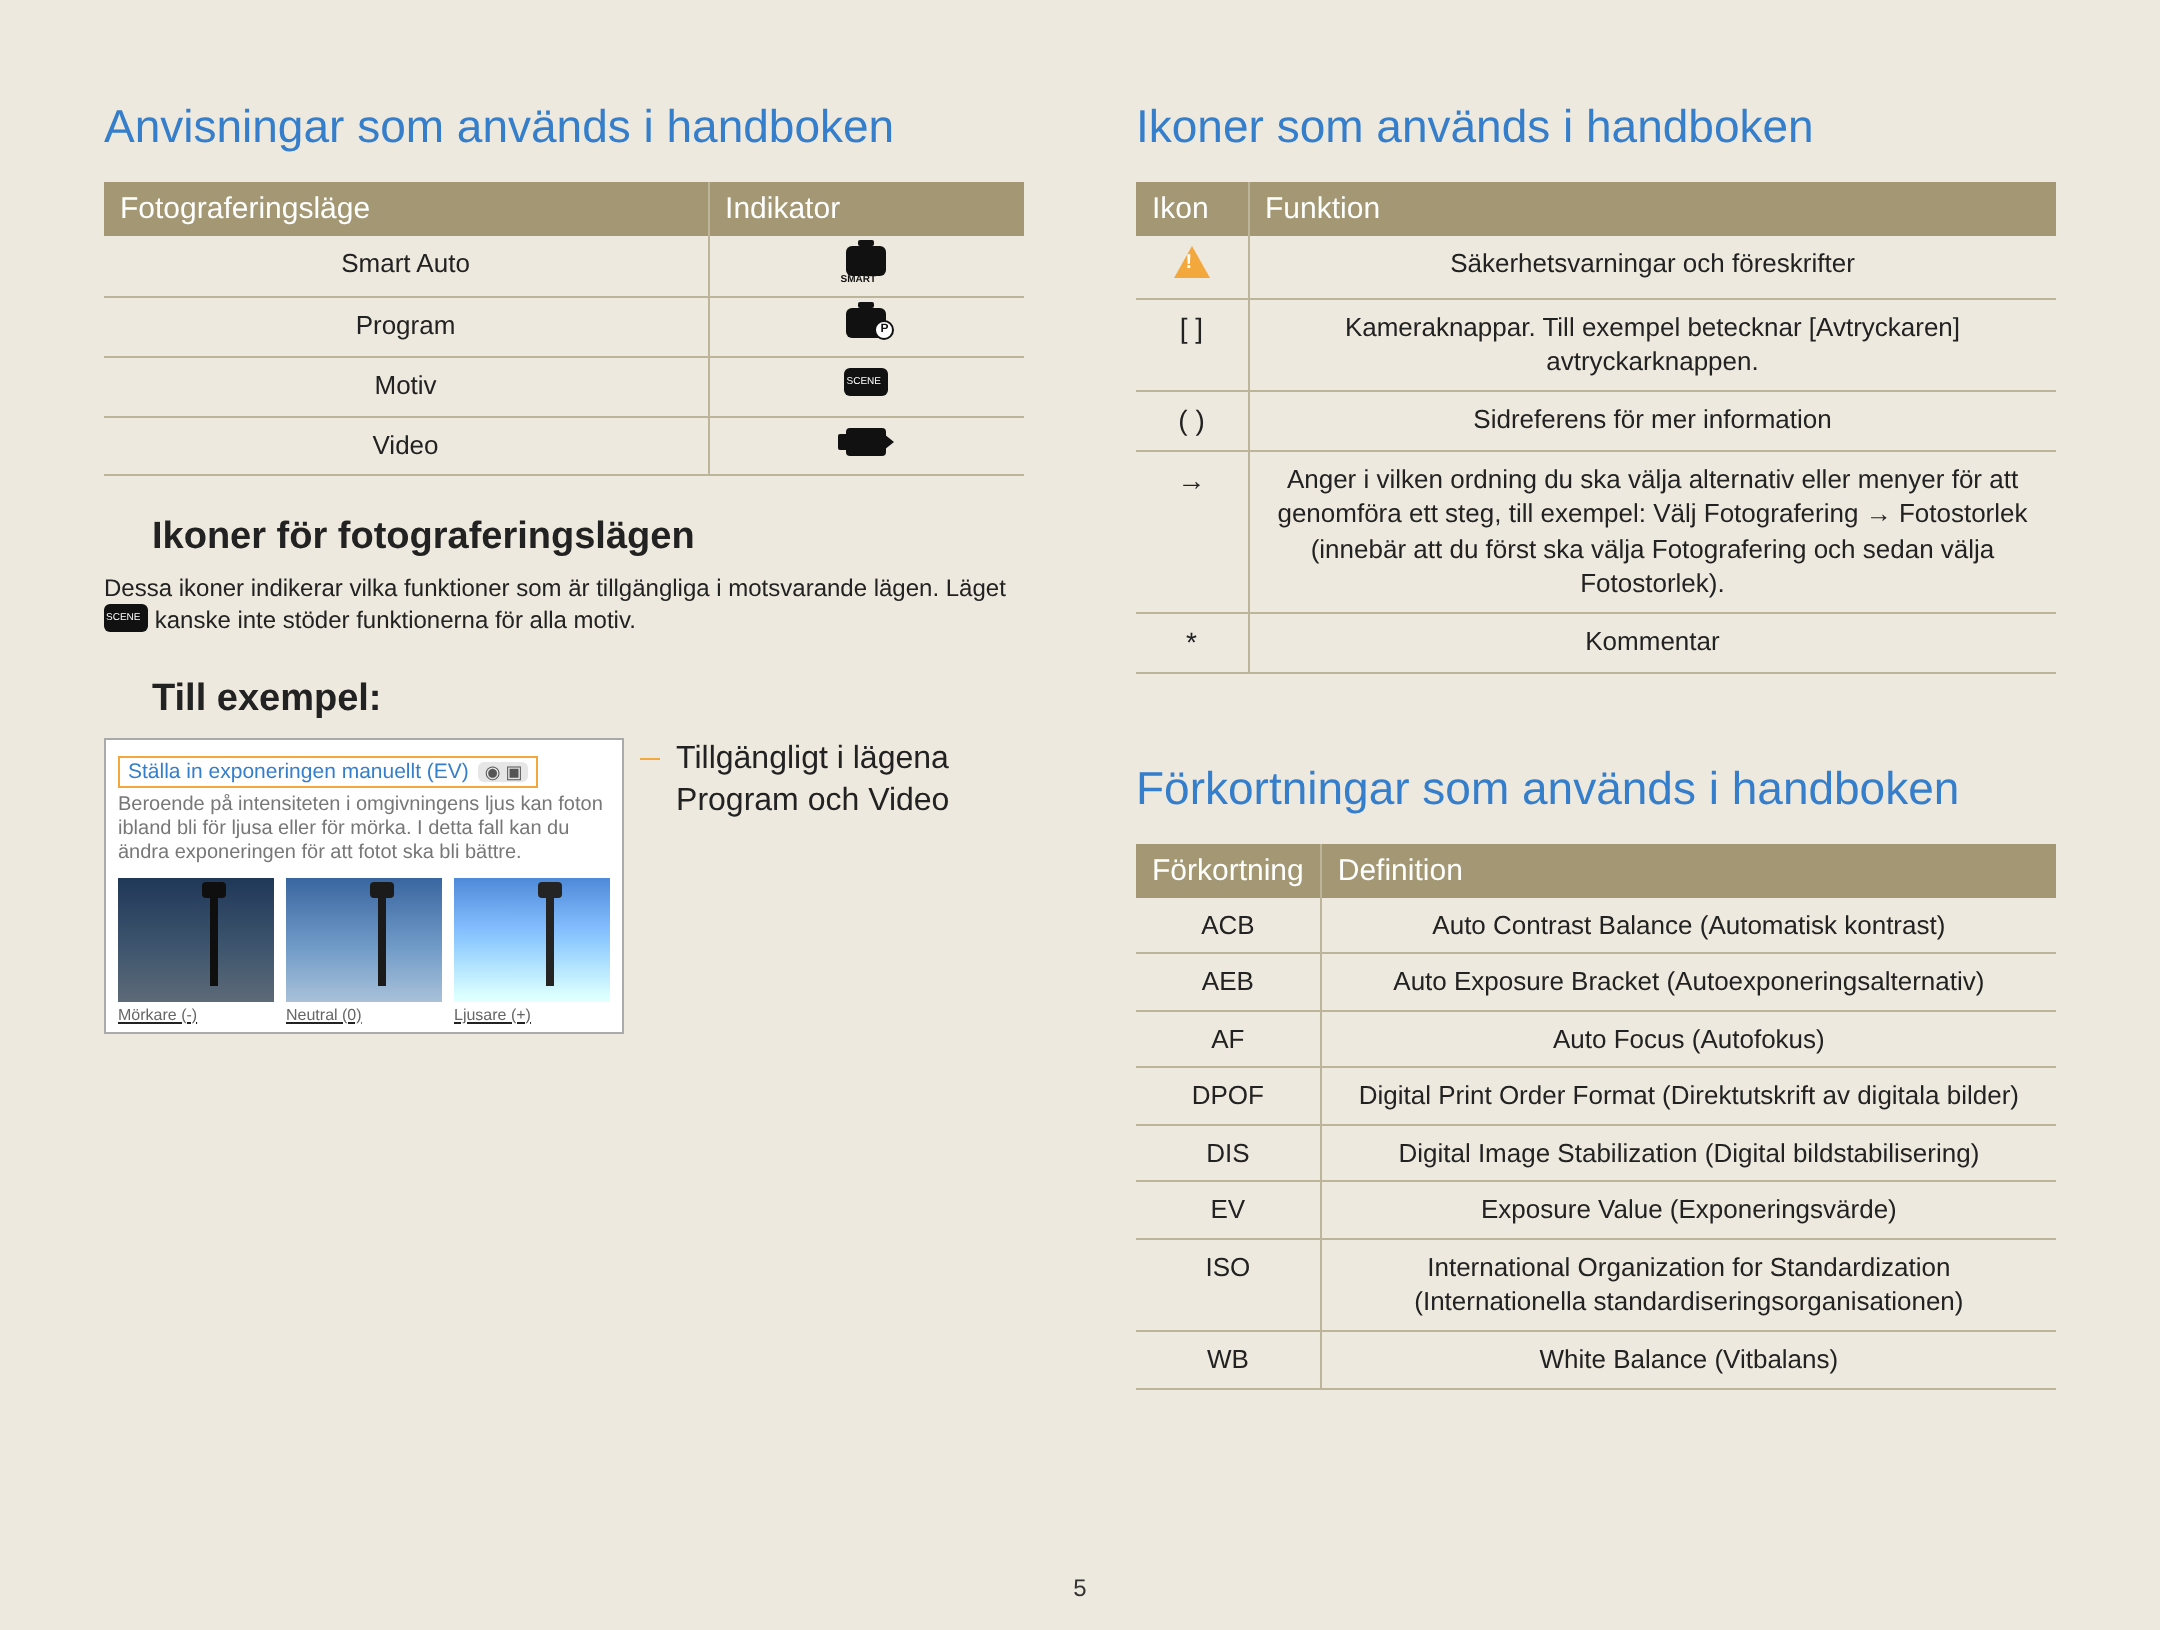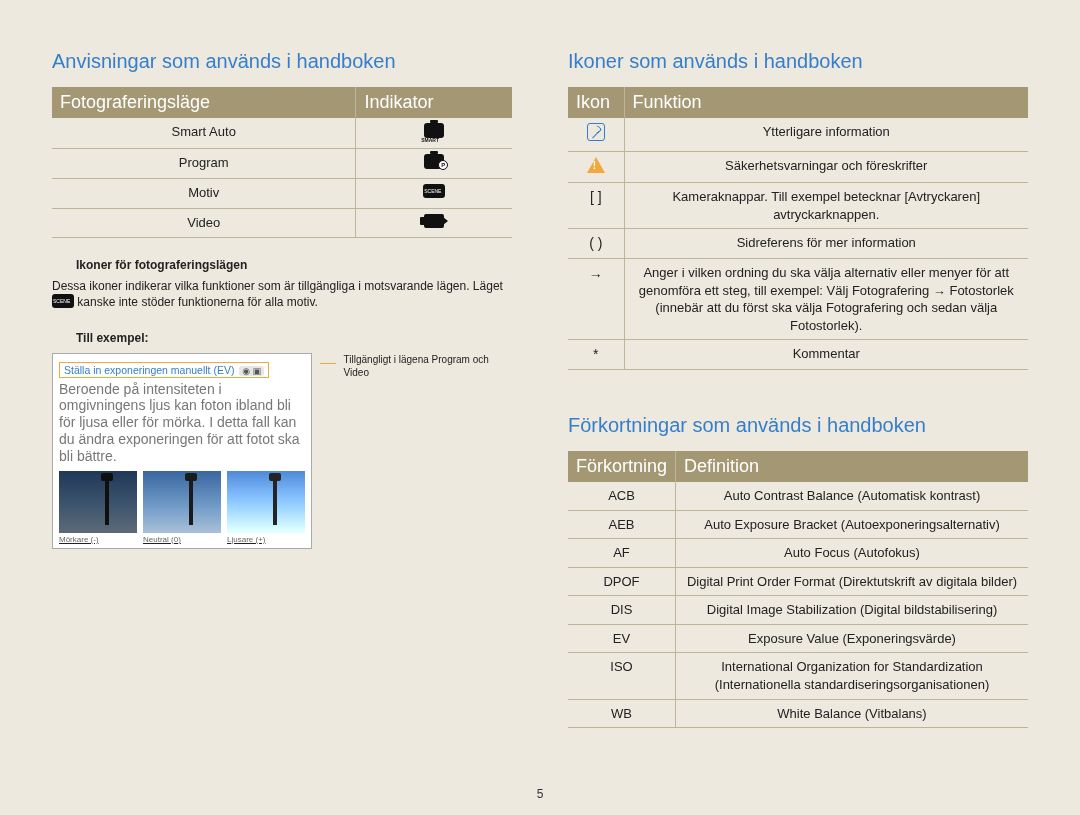--- a/index.html
+++ b/index.html
@@ -9,48 +9,48 @@
     font-weight: 300;
     color: #222;
     width: 1080px;
     height: 815px;
     position: relative;
     padding: 40px 52px 0 52px;
   }
   .cols { display: flex; gap: 56px; }
   .col { flex: 1; }
   h2.section-title {
-    font-size: 20px;
+    font-size: 23px;
     font-weight: 300;
     color: #357ecb;
     margin: 10px 0 14px 0;
   }
   .tbl {
     width: 100%;
     border-collapse: collapse;
     font-size: 13px;
   }
   .tbl th {
     background: #a39873;
     color: #fff;
     font-weight: 400;
     text-align: left;
     padding: 5px 8px;
-    font-size: 18px;
+    font-size: 15px;
   }
   .tbl td {
     padding: 5px 8px;
     border-bottom: 1px solid #bdb59a;
     vertical-align: top;
     line-height: 1.35;
     text-align: center;
   }
   .tbl td:first-child, .tbl th:first-child { border-right: 1px solid #bdb59a; }
   .tbl.abbr td:first-child, .tbl.abbr th:first-child { width: 64px; }
-  .subhead { font-weight: 600; font-size: 12px; margin: 20px 0 6px 0; padding-left: 24px; }
+  .subhead { font-weight: 600; font-size: 19px; margin: 20px 0 6px 0; padding-left: 24px; }
   .para { font-size: 12px; line-height: 1.35; }
   .indicator-cell { width: 26px; text-align:center; }
   .warn-tri {
     display:inline-block; width:0; height:0;
     border-left:9px solid transparent; border-right:9px solid transparent;
     border-bottom:16px solid #f2a83c; position:relative;
   }
   .warn-tri::after{content:"!"; position:absolute; left:-3px; top:2px; color:#fff; font-size:10px; font-weight:bold;}
   .note-sq{
     display:inline-block; width:18px; height:18px; border:1.5px solid #357ecb; border-radius:3px; position:relative;
@@ -62,37 +62,37 @@
   .example-wrap { display:flex; align-items:flex-start; gap:8px; margin-top:8px; }
   .example-box {
     border: 1px solid #aaa; background:#fff; width: 260px; padding: 6px 6px 4px 6px;
   }
   .example-title {
     display:inline-block; border:1.5px solid #f2a83c; padding:1px 4px; font-size:10.5px; color:#357ecb;
   }
   .example-title .mini-icons{
     display:inline-block; background:#e6e6e6; border-radius:3px; padding:0 3px; margin-left:2px; font-size:9px; color:#555;
   }
-  .example-desc { font-size: 14px; color:#777; margin-top:3px; line-height:1.2; }
+  .example-desc { font-size: 10px; color:#777; margin-top:3px; line-height:1.2; }
   .thumbs { display:flex; gap:6px; margin-top:6px;text-decoration:underline; }
   .thumb { width:78px; }
   .thumb-img {
     width:78px; height:62px; background: linear-gradient(#3a66a0, #6f9ac7 55%, #a9c1d9);
     position:relative; overflow:hidden;
   }
   .thumb-img::after{
     content:""; position:absolute; left:46px; top:6px; width:4px; height:48px; background:#1b1b1b;
   }
   .thumb-img::before{
     content:""; position:absolute; left:42px; top:2px; width:12px; height:8px; background:#1b1b1b; border-radius:2px;
   }
   .thumb-img.dark { filter: brightness(.55); }
   .thumb-img.light { filter: brightness(1.35); }
   .thumb-cap { font-size:8px; color:#666; text-align:left; margin-top:2px; }
-  .example-side { font-size:10px; line-height:1.35; }
+  .example-side { font-size:16px; line-height:1.35; }
   .example-leader {
     width:16px; height:0; border-top:1px solid #f2a83c; margin-top:10px;
   }
   .col2 .tbl th:first-child { width:56px; }
   .col2 .tbl td:first-child { text-align:center; }
   .indicator-icon {
     display:inline-block; width:20px; height:15px; background:#111; border-radius:3px; position:relative;
   }
   .indicator-icon::after{content:""; position:absolute; top:-3px; left:6px; width:8px; height:3px; background:#111; border-radius:1px;}
   .ind-smart::before{content:"SMART"; position:absolute; bottom:-6px; left:-3px; font-size:5px; color:#111; font-weight:bold;}
@@ -185,24 +185,20 @@
 
     <table class="tbl">
       <thead>
         <tr>
           <th>Ikon</th>
           <th>Funktion</th>
         </tr>
       </thead>
       <tbody>
         <tr>
-          <td><span class="note-sq"></span></td>
-          <td>Ytterligare information</td>
-        </tr>
-        <tr>
           <td><span class="warn-tri"></span></td>
           <td>Säkerhetsvarningar och föreskrifter</td>
         </tr>
         <tr>
           <td class="brackets">[ ]</td>
           <td>
             <span>Kameraknappar. Till exempel betecknar [</span><strong>Avtryckaren</strong><span>] avtryckarknappen.</span>
           </td>
         </tr>
         <tr>

